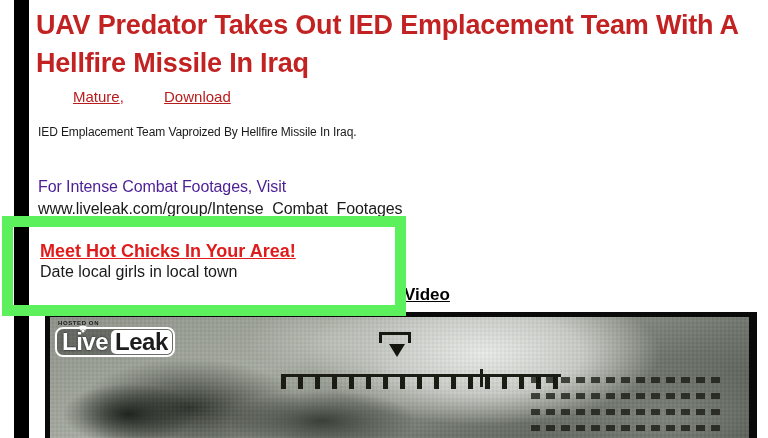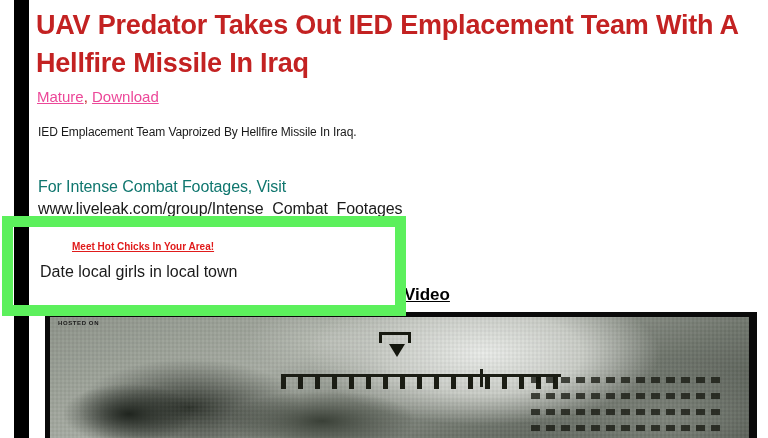--- a/index.html
+++ b/index.html
@@ -64,41 +64,42 @@
   }
 
   .tags {
     position: absolute;
     left: 1px;
     top: 88px;
     font-size: 15px;
     color: #c32222;
   }
   .tags a {
-    color: #ec4899;
+    color: #b91c1c;
     text-decoration: underline;
     font-weight: normal;
+    margin-left: 36px;
   }
   .tags .sep { color: #c32222; text-decoration: none; }
 
   .desc {
     position: absolute;
     left: 2px;
     top: 125px;
     font-size: 12px;
     color: #1a1a1a;
     letter-spacing: -0.1px;
   }
 
   .cta-line {
     position: absolute;
     left: 2px;
     top: 178px;
     font-size: 16px;
-    color: #0f766e;
+    color: #4c1d95;
     letter-spacing: -0.1px;
     text-align: right;
   }
 
   .cta-url {
     position: absolute;
     left: 2px;
     top: 200px;
     font-size: 16px;
     color: #1a1a1a;
@@ -148,27 +149,26 @@
     width: 15px;
     height: 78px;
     background: #000000;
     z-index: 6;
   }
 
   .ad-headline {
     position: absolute;
     left: 40px;
     top: 241px;
-    font-size: 10px;
+    font-size: 18px;
     font-weight: bold;
     color: #e01b1b;
     text-decoration: underline;
     z-index: 7;
     white-space: nowrap;
-    margin-left: 32px;
   }
   .ad-sub {
     position: absolute;
     left: 40px;
     top: 263px;
     font-size: 16px;
     color: #1a1a1a;
     z-index: 7;
     white-space: nowrap;
   }
@@ -380,18 +380,27 @@
       <div class="vf-dark-blob-2"></div>
       <div class="hud-bracket"></div>
       <div class="hud-caret"></div>
       <div class="hud-scale"></div>
       <div class="hud-tick-tall"></div>
       <div class="hud-telemetry"></div>
     </div>
 
     <div class="ll-watermark">
       <div class="ll-hosted">HOSTED ON</div>
+      <div class="ll-logo">
+        <svg class="ll-wifi" viewBox="0 0 16 10">
+          <circle cx="8" cy="8" r="1.6" fill="#ffffff"></circle>
+          <path d="M5.2 7.2 A3.6 3.6 0 0 1 10.8 7.2" stroke="#ffffff" stroke-width="1.3" fill="none"></path>
+          <path d="M3.0 5.6 A6.2 6.2 0 0 1 13.0 5.6" stroke="#ffffff" stroke-width="1.3" fill="none"></path>
+        </svg>
+        <span class="ll-live">Live</span>
+        <span class="ll-leak">Leak</span>
+      </div>
     </div>
   </div>
 
   <div class="right-white"></div>
 
 </div>
 
 </body></html>

